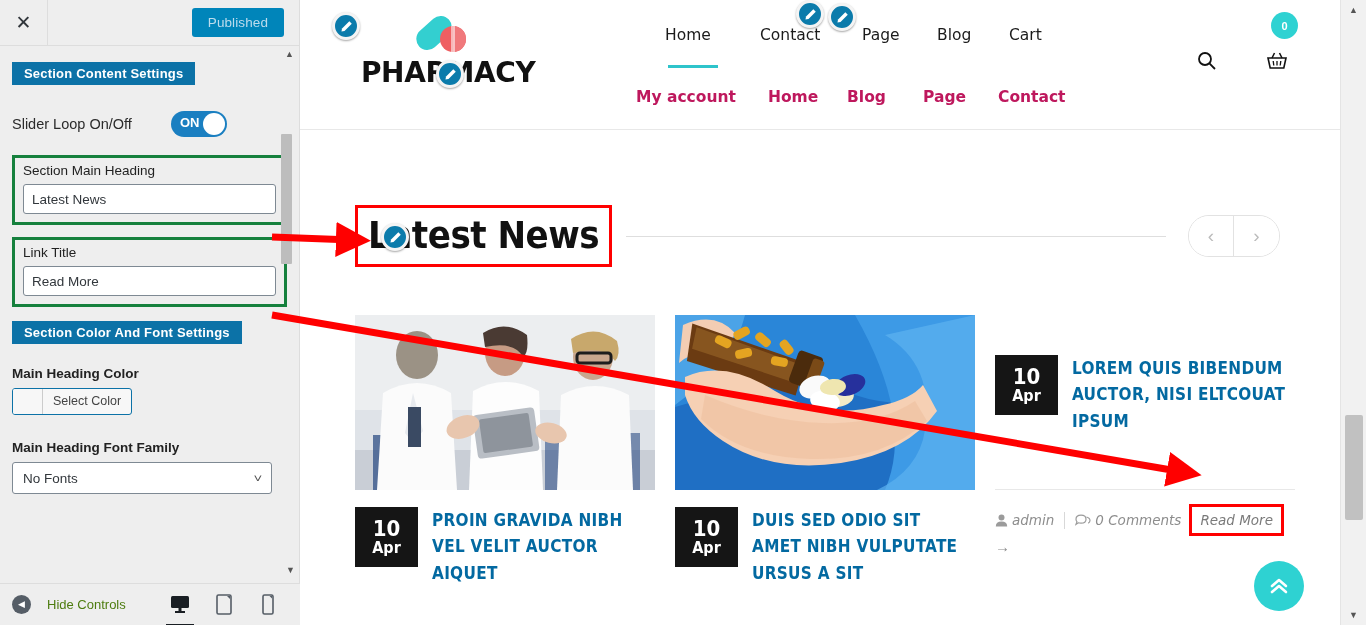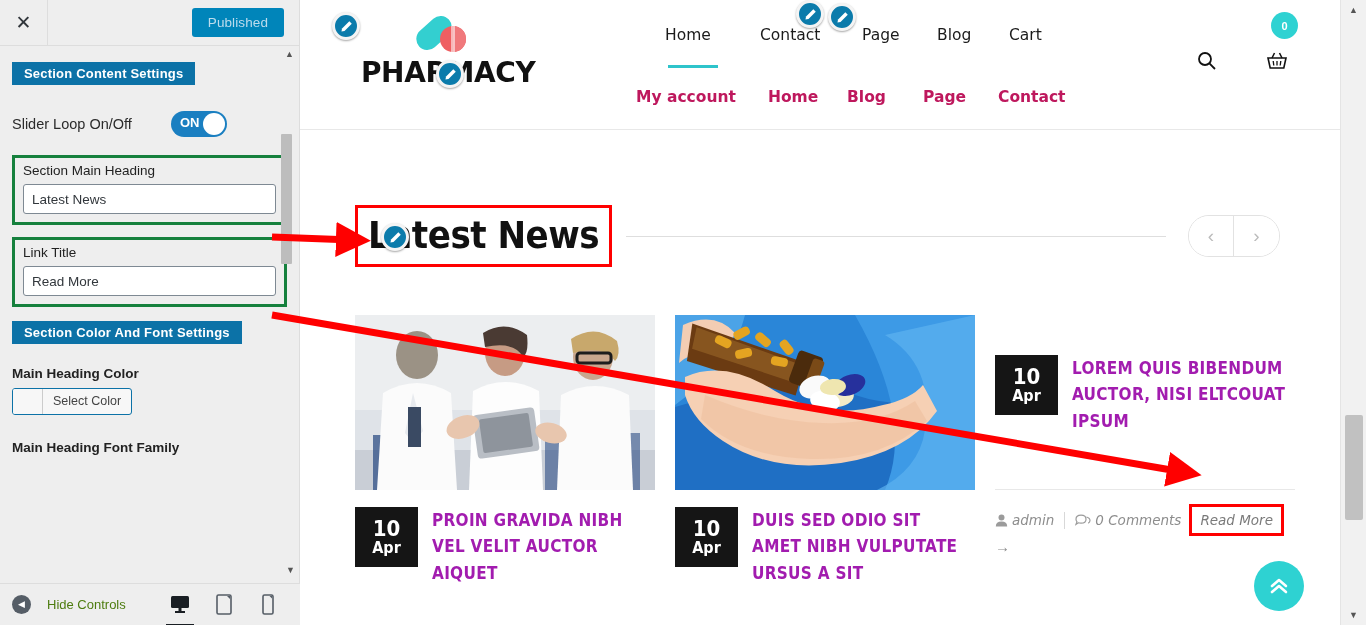--- a/index.html
+++ b/index.html
@@ -182,21 +182,21 @@
   .date-row { display:flex; align-items:flex-start; margin-top:17px; }
   .date-box {
     width:63px; height:60px; background:#151515; color:#fff; flex:none;
     display:flex; flex-direction:column; align-items:center; justify-content:center;
     font-family:"DejaVu Sans Condensed","DejaVu Sans", sans-serif; font-weight:bold; line-height:1.05;
   }
   .date-d { font-size:22px; }
   .date-m { font-size:16px; }
   .art-title {
     margin-left:14px; font-family:"DejaVu Sans Condensed","DejaVu Sans", sans-serif;
-    font-weight:bold; font-size:17px; color:#a21caf; line-height:1.55;
+    font-weight:bold; font-size:17px; color:#0369a1; line-height:1.55;
     text-transform:uppercase; letter-spacing:.3px;
   }
   #col3 { width:310px; }
   #meta-sep { border-top:1px solid #e8e8e8; margin-top:55px; }
   #meta-row {
     display:flex; align-items:center; margin-top:14px; font-size:13.5px; color:#8d8d8d;
     font-family:"DejaVu Sans", sans-serif;
     font-style:italic;
   }
   .meta-item { display:flex; align-items:center; gap:4px; }
@@ -486,20 +486,24 @@
       <div class="grp">
         <div class="grp-label">Main Heading Color</div>
         <div class="color-picker">
           <div class="color-swatch"></div>
           <div class="color-text">Select Color</div>
         </div>
       </div>
 
       <div class="grp">
         <div class="grp-label">Main Heading Font Family</div>
+        <div class="select-box">
+          <span>No Fonts</span>
+          <span class="chev">˅</span>
+        </div>
       </div>
     </div>
   </div>
 
   <div id="cz-footer">
     <div id="hide-controls">
       <div id="hc-circle">◀</div>
       <div id="hc-label">Hide Controls</div>
     </div>
     <div id="device-icons">

